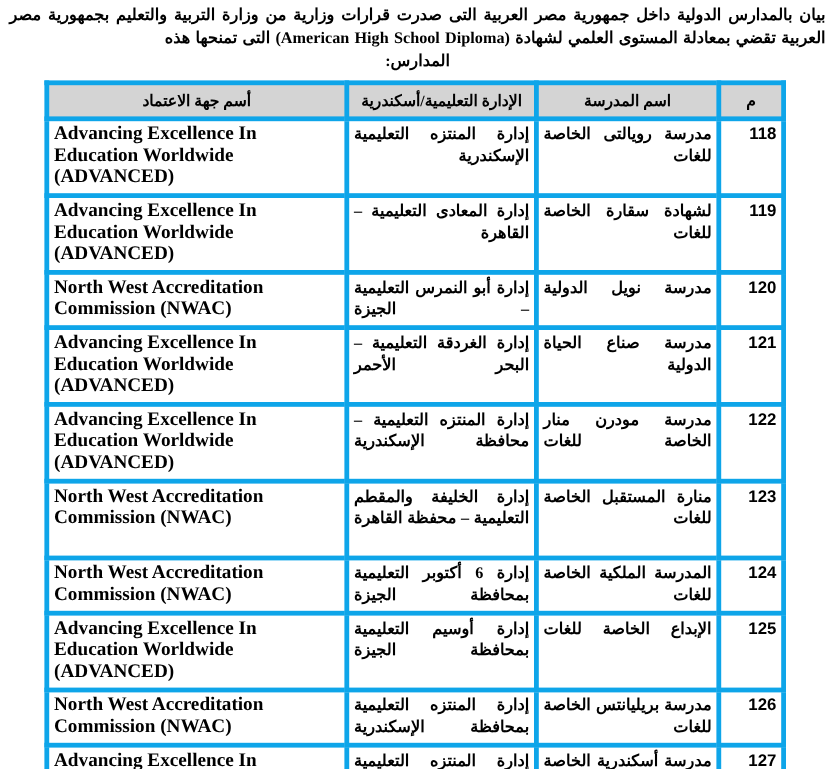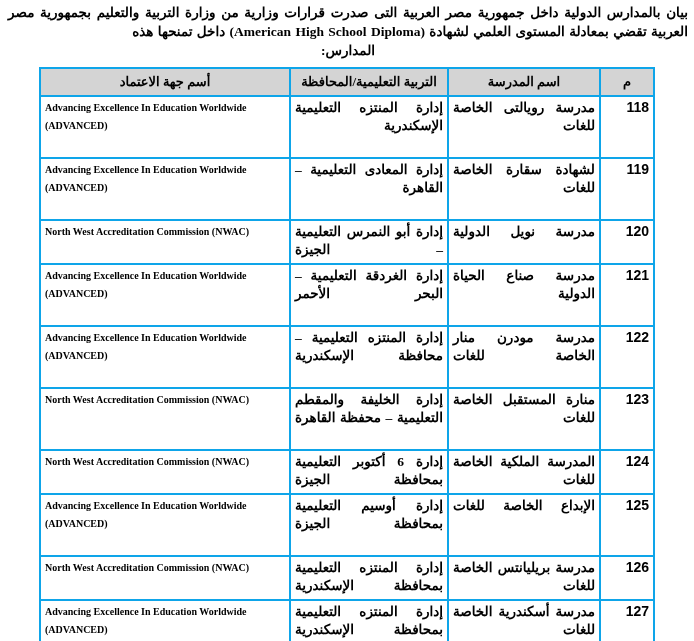--- a/index.html
+++ b/index.html
@@ -53,21 +53,21 @@
   }
   table.schools {
     border-collapse: collapse;
     width: 614px;
     table-layout: fixed;
     direction: rtl;
     border: 1px solid #000;
   }
   table.schools th,
   table.schools td {
-    border: 2px solid #0ea5e9;
+    border: 4px solid #0ea5e9;
     vertical-align: top;
     padding: 2px 4px 2px 4px;
   }
   
   table.schools thead th {
     background: #d4d4d4;
     text-align: center;
     vertical-align: middle;
     font-family: "Liberation Serif", "DejaVu Serif", serif;
     font-size: 13px;
@@ -107,48 +107,48 @@
     font-family: "Liberation Serif", "DejaVu Serif", serif;
     font-size: 13.5px;
     font-weight: bold;
     line-height: 18px;
     padding-top: 3px;
   }
   td.accred {
     direction: ltr;
     text-align: left;
     font-family: "Liberation Serif", "DejaVu Serif", serif;
-    font-size: 10px;
+    font-size: 16px;
     font-weight: bold;
     line-height: 18px;
     padding-top: 3px;
     padding-left: 6px;
   }
   tr.r-tall td { height: 56px; }
   tr.r-short td { height: 38px; }
 </style>
 </head>
 <body>
 
-<div id="intro-paragraph"><span>بيان بالمدارس الدولية داخل جمهورية مصر العربية التى صدرت قرارات وزارية من وزارة التربية والتعليم بجمهورية مصر العربية تقضي بمعادلة المستوى العلمي لشهادة </span><span class="ltr-inline">(American High School Diploma)</span><span> داخل تمنحها هذه</span></div>
+<div id="intro-paragraph"><span>بيان بالمدارس الدولية داخل جمهورية مصر العربية التى صدرت قرارات وزارية من وزارة التربية والتعليم بجمهورية مصر العربية تقضي بمعادلة المستوى العلمي لشهادة </span><span class="ltr-inline">(American High School Diploma)</span><span> التى تمنحها هذه</span></div>
 <div id="intro-line-3">المدارس:</div>
 
 <div id="schools-table-wrap">
   <table class="schools">
     <colgroup>
       <col class="c-num">
       <col class="c-school">
       <col class="c-admin">
       <col class="c-accred">
     </colgroup>
     <thead>
       <tr>
         <th>م</th>
         <th>اسم المدرسة</th>
-        <th>التربية التعليمية/المحافظة</th>
+        <th>الإدارة التعليمية/أسكندرية</th>
         <th>أسم جهة الاعتماد</th>
       </tr>
     </thead>
     <tbody>
       <tr class="r-tall">
         <td class="num">118</td>
         <td class="school">مدرسة رويالتى الخاصة للغات</td>
         <td class="admin">إدارة المنتزه التعليمية الإسكندرية</td>
         <td class="accred">Advancing Excellence In Education Worldwide (ADVANCED)</td>
       </tr>

